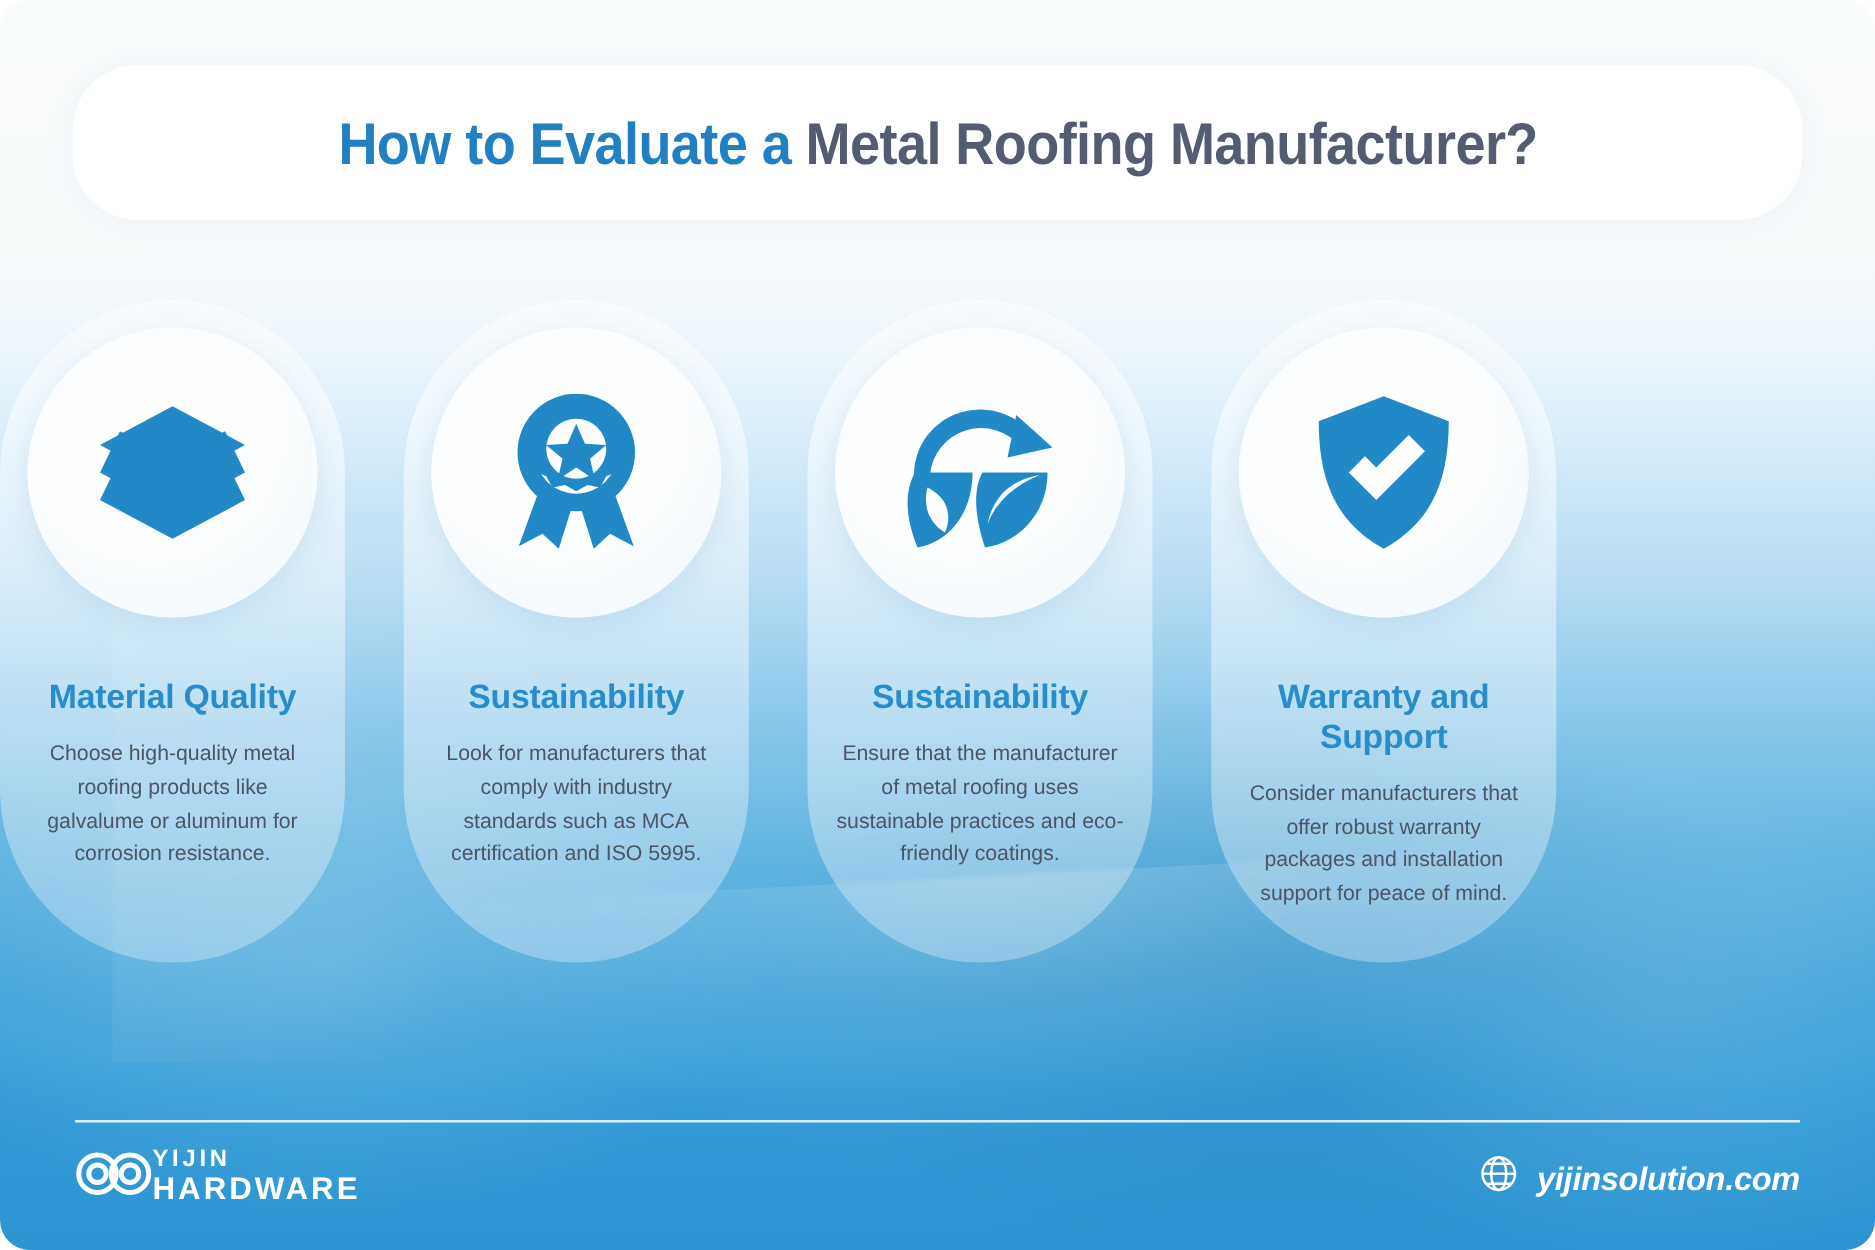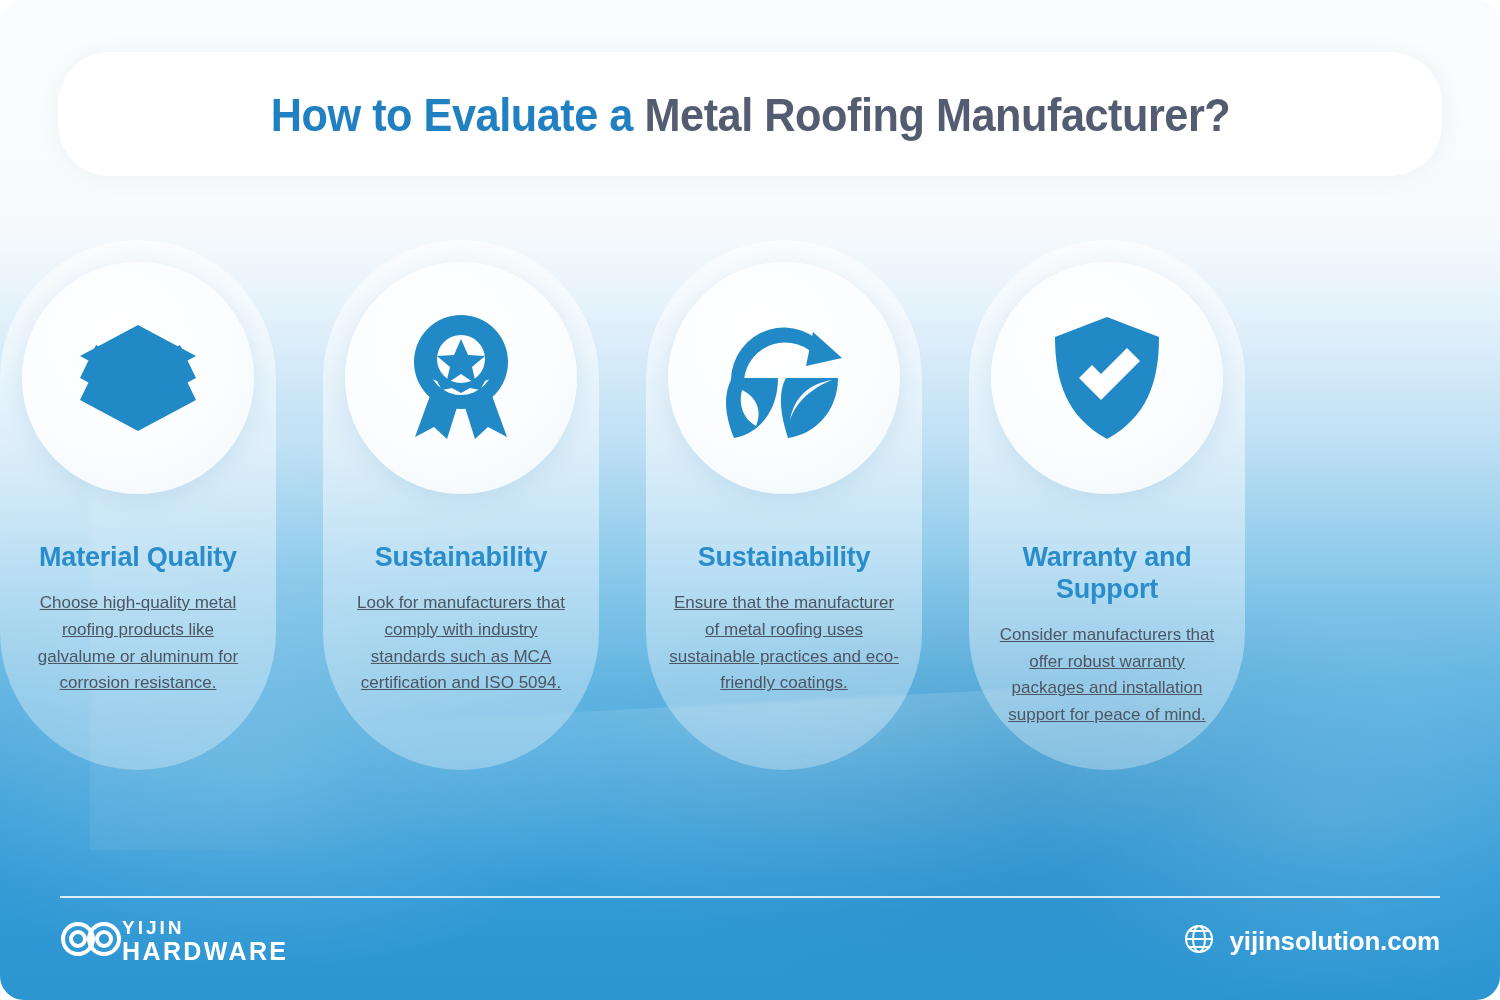--- a/index.html
+++ b/index.html
@@ -136,21 +136,20 @@
     padding:0 14px;
   }
   .card-body{
     margin-top:16px;
     font-size:17px;
     line-height:1.58;
     color:#4C5662;
     text-align:center;
     padding:0 18px;
     max-width:268px;
-    text-decoration:underline;
   }
 
   
   .footer-rule{
     position:absolute;
     left:60px; top:896px;
     width:1380px; height:2px;
     background:rgba(255,255,255,.82);
     z-index:4;
   }
@@ -169,21 +168,21 @@
     display:flex; flex-direction:column; line-height:1;
     color:#ffffff;
   }
   .brand-top{
     font-size:19px; font-weight:bold; letter-spacing:3px;
   }
   .brand-bottom{
     font-size:25px; font-weight:bold; letter-spacing:2.4px; margin-top:2px;
   }
   .site{
-    display:flex; align-items:center; gap:16px;
+    display:flex; align-items:flex-end; gap:16px;font-style:italic;
   }
   .site-url{
     color:#ffffff;
     font-size:26px;
     font-weight:bold;
     letter-spacing:-.2px;
   }
 </style>
 </head>
 <body>
@@ -238,21 +237,21 @@
                        L36 66 L26 62 L27 51 L21 43 L27 35 L26 24 L36 20
                        L41 11 L51 13 Z
                        M60 20 A24 24 0 1 0 60 68 A24 24 0 1 0 60 20 Z"></path>
 
               <path d="M60 24 L67 40 L84 41 L71 52 L75 69 L60 59 L45 69 L49 52 L36 41 L53 40 Z"></path>
             </g>
           </svg>
         </span>
       </div>
       <div class="card-title">Sustainability</div>
-      <div class="card-body">Look for manufacturers that comply with industry standards such as MCA certification and ISO 5094.</div>
+      <div class="card-body">Look for manufacturers that comply with industry standards such as MCA certification and ISO 5995.</div>
     </div>
 
     <div class="card">
       <div class="icon-circle">
         <span>
           <svg width="128" height="128" viewBox="0 0 128 128" aria-hidden="true">
             <g fill="#2189C6">
 
               <path d="M11 66 A53 53 0 0 1 108 37 L97 44 A41 41 0 0 0 24 66 Z"></path>
               <path d="M93 18 L122 44 L86 52 Z"></path>

